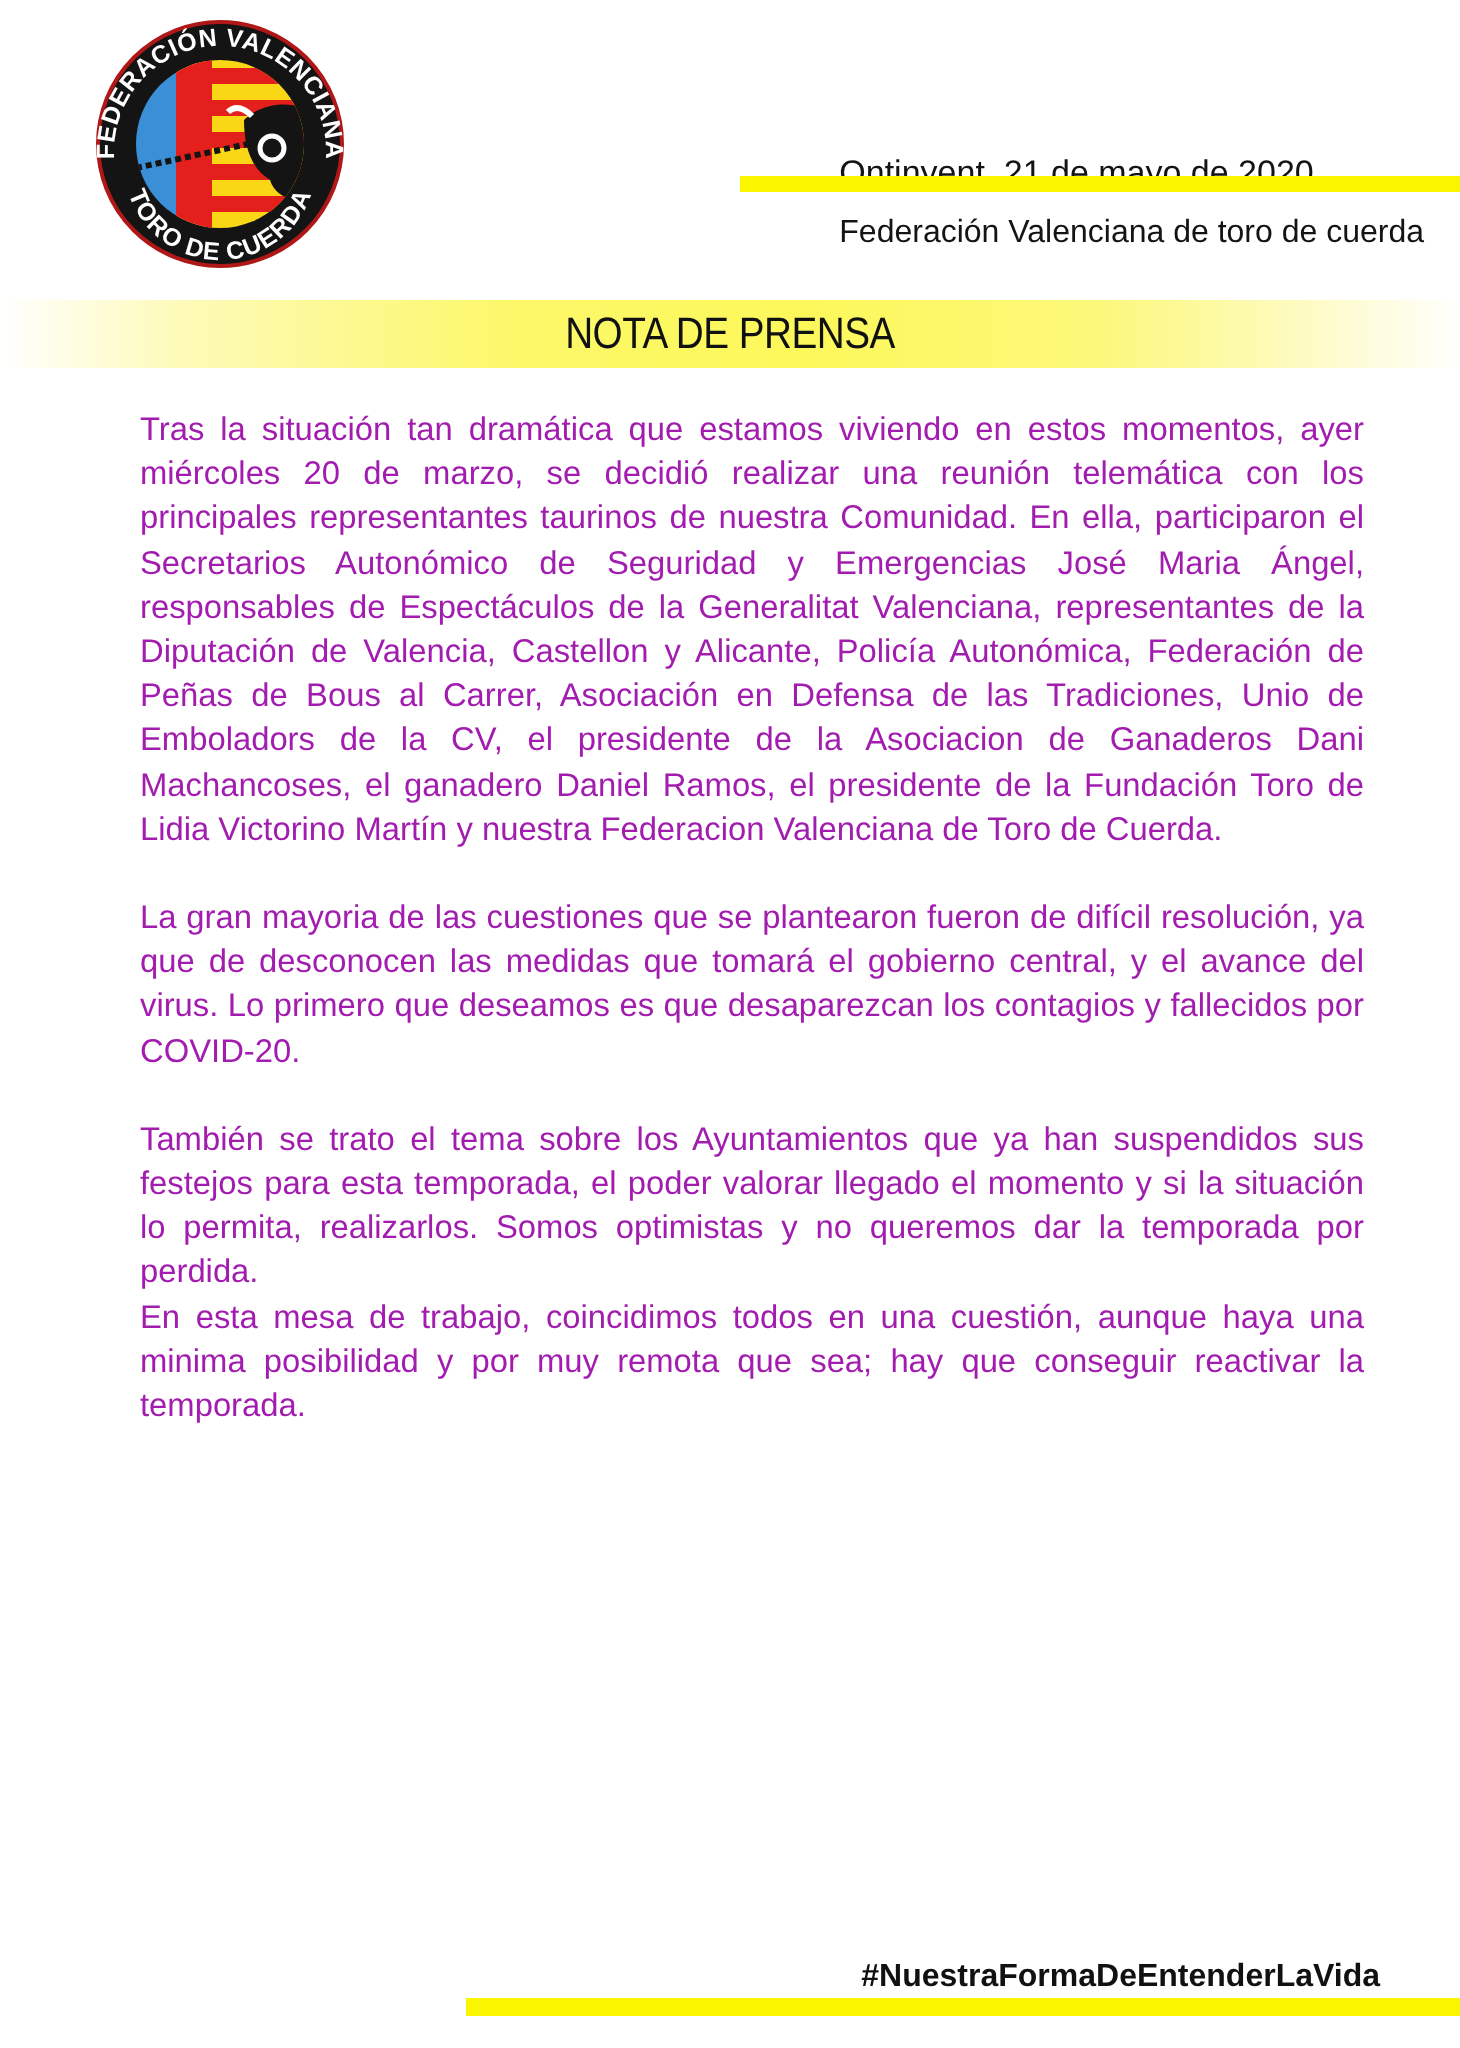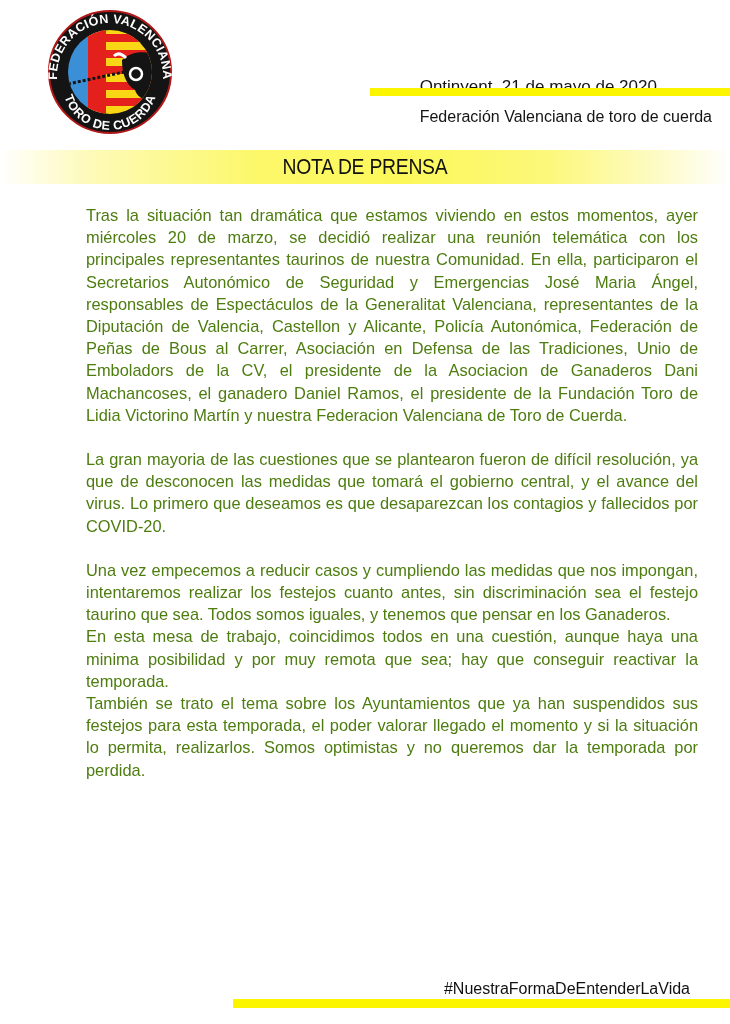--- a/index.html
+++ b/index.html
@@ -17,29 +17,29 @@
       position: absolute; left: 0; right: 0; top: 150px; height: 34px;
       background: linear-gradient(to right, rgba(255,255,255,1) 0%, rgba(252,247,140,0.6) 12%, #fcf86a 35%, #fcf85a 55%, #fcf87a 75%, rgba(252,247,140,0.5) 90%, rgba(255,255,255,1) 100%);
     }
     .title {
       position: absolute; left: 0; right: 0; top: 151px; text-align: center;
       font-size: 22px; line-height: 32px; color: #111;
       transform: scaleX(0.88); letter-spacing: -0.3px;
     }
 
     .body {
-      position: absolute; left: 86px; width: 612px; top: 204px;
-      font-size: 16.4px; line-height: 22.2px; text-align: justify; color: #4d7c0f;
+      position: absolute; left: 70px; width: 612px; top: 204px;
+      font-size: 16.4px; line-height: 22.2px; text-align: justify; color: #a21caf;
       font-stretch: condensed;
     }
     .body p { margin: 0; }
     .body .gap { height: 22px; }
 
     .footer-tag {
-      position: absolute; right: 40px; top: 979px; font-size: 16px; line-height: 20px; color: #111;
+      position: absolute; right: 40px; top: 979px; font-size: 16px; line-height: 20px; color: #111; font-weight: bold;
     }
     .footer-bar { position: absolute; left: 233px; right: 0; top: 999px; height: 9px; background: #fbf600; }
   </style>
 </head>
 <body>
 
 <div class="logo">
   <svg width="140" height="124" viewBox="0 0 140 124">
     <defs>
       <clipPath id="inner">
@@ -79,19 +79,18 @@
 <div class="header-bar"></div>
 
 <div class="title-band"></div>
 <div class="title">NOTA DE PRENSA</div>
 
 <div class="body">
   <p>Tras la situación tan dramática que estamos viviendo en estos momentos, ayer miércoles 20 de marzo, se decidió realizar una reunión telemática con los principales representantes taurinos de nuestra Comunidad. En ella, participaron el Secretarios Autonómico de Seguridad y Emergencias José Maria Ángel, responsables de Espectáculos de la Generalitat Valenciana, representantes de la Diputación de Valencia, Castellon y Alicante, Policía Autonómica, Federación de Peñas de Bous al Carrer, Asociación en Defensa de las Tradiciones, Unio de Emboladors de la CV,  el presidente de la Asociacion de Ganaderos Dani Machancoses, el ganadero Daniel Ramos, el presidente de la Fundación Toro de Lidia Victorino Martín y nuestra Federacion Valenciana de Toro de Cuerda.</p>
   <div class="gap"></div>
   <p>La gran mayoria de las cuestiones que se plantearon fueron de difícil resolución, ya que de desconocen las medidas que tomará el gobierno central, y el avance del virus. Lo primero que deseamos es que desaparezcan los contagios y fallecidos por COVID-20.</p>
   <div class="gap"></div>
-  <p>Una vez empecemos a reducir casos y cumpliendo las medidas que nos impongan, intentaremos realizar los festejos cuanto antes, sin discriminación sea el festejo taurino que sea. Todos somos iguales, y tenemos que pensar en los Ganaderos.</p>
+  <p>También se trato el tema sobre los Ayuntamientos que ya han suspendidos sus festejos para esta temporada, el poder valorar llegado el momento y si la situación lo permita, realizarlos. Somos optimistas y no queremos dar la temporada por perdida.</p>
   <p>En esta mesa de trabajo, coincidimos todos en una cuestión, aunque haya una minima posibilidad y por muy remota que sea; hay que conseguir reactivar la temporada.</p>
-  <p>También se trato el tema sobre los Ayuntamientos que ya han suspendidos sus festejos para esta temporada, el poder valorar llegado el momento y si la situación lo permita, realizarlos. Somos optimistas y no queremos dar la temporada por perdida.</p>
 </div>
 
 <div class="footer-tag">#NuestraFormaDeEntenderLaVida</div>
 <div class="footer-bar"></div>
 
 </body></html>

